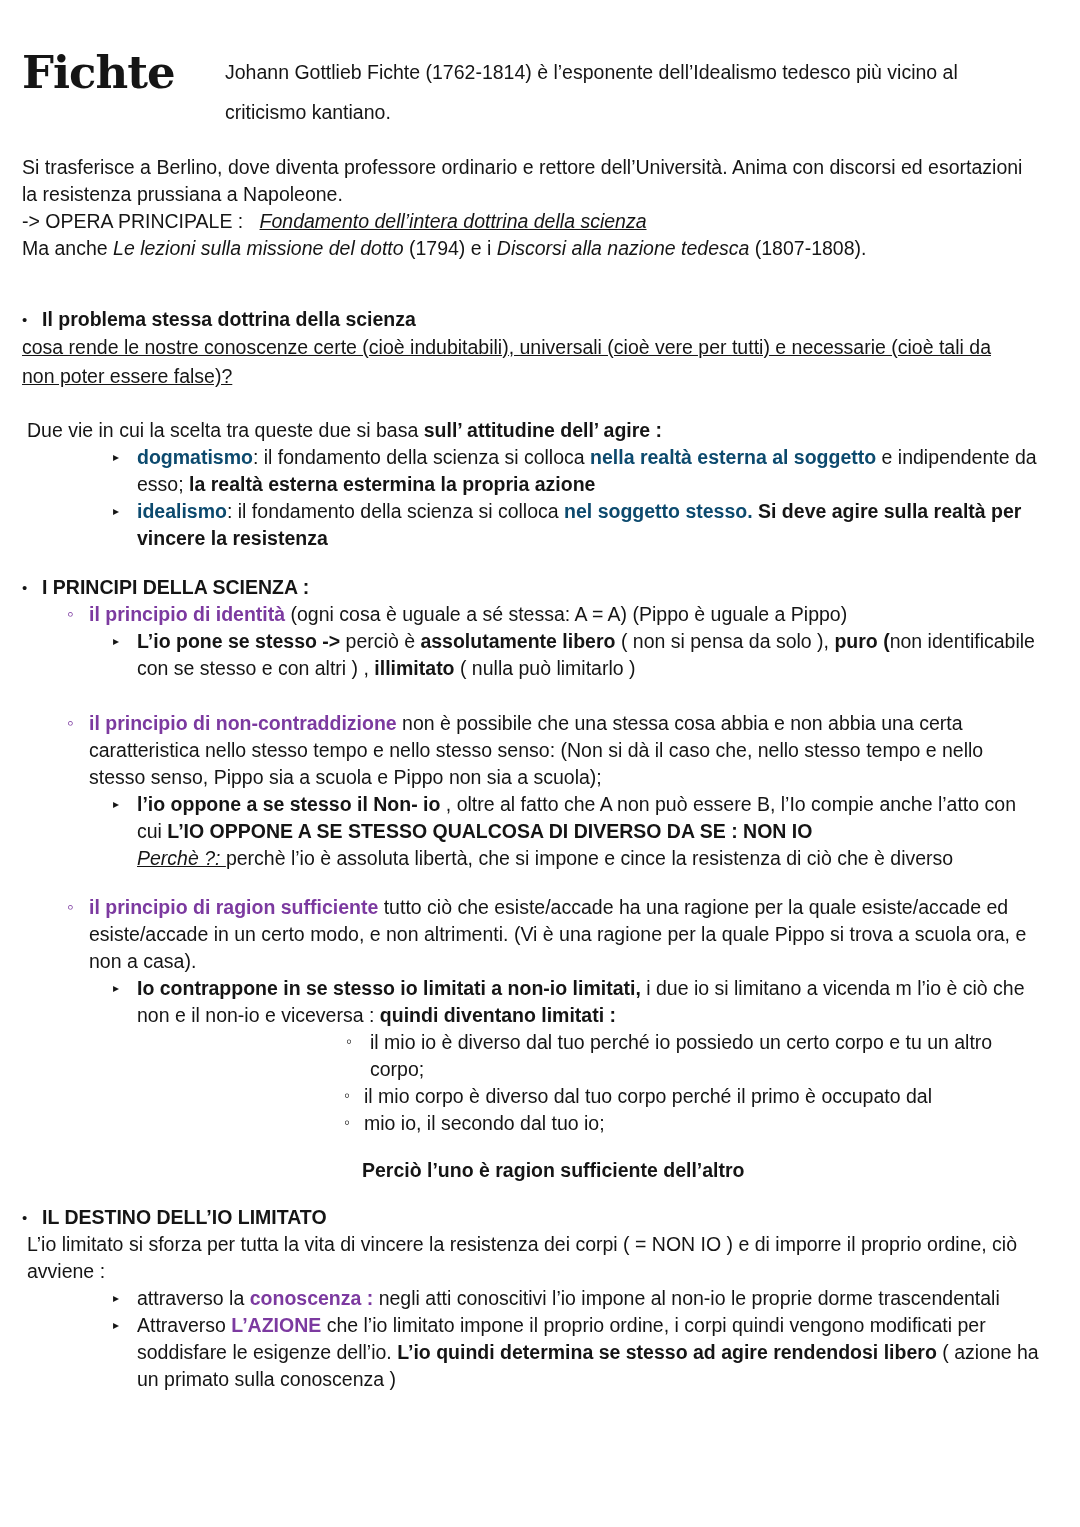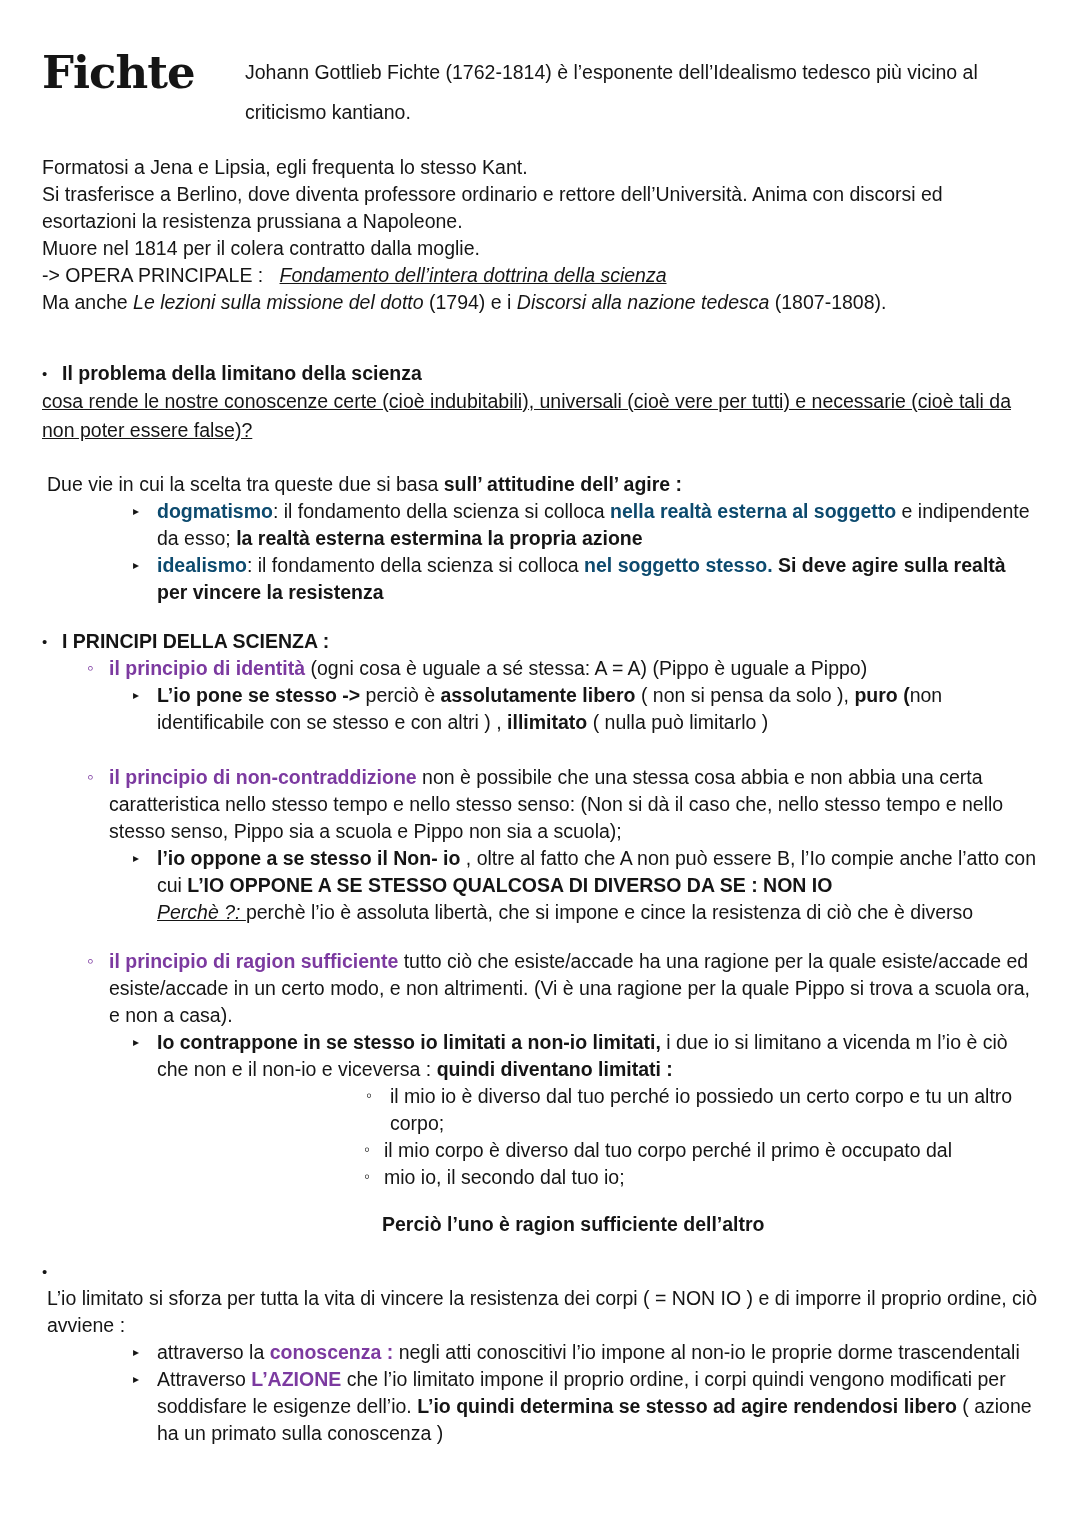--- a/index.html
+++ b/index.html
@@ -3,21 +3,21 @@
 <meta charset="utf-8">
 <style>
   * { margin:0; padding:0; box-sizing:border-box; }
   html,body { width:1080px; height:1527px; background:#ffffff; overflow:hidden; }
   body {
     font-family:"Liberation Sans", sans-serif;
     font-size:19.5px;
     line-height:27px;
     color:#151515;
   }
-  .page { padding:48px 40px 0 42px; }
+  .page { padding:48px 40px 0 22px; }
 
   
   .hdr { display:flex; align-items:flex-start; }
   .hdr-title {
     font-family:"DejaVu Serif", serif;
     font-weight:bold;
     font-size:45px;
     line-height:50px;
     letter-spacing:-1px;
     width:203px;
@@ -64,35 +64,33 @@
 <body>
 
 <div class="page">
 
   <div class="hdr">
     <div class="hdr-title">Fichte</div>
     <div class="hdr-sub">Johann Gottlieb Fichte (1762-1814) è l’esponente dell’Idealismo tedesco più vicino al criticismo kantiano.</div>
   </div>
 
   <div class="bio">
-    <div>Formatosi a Jena e Lipsia, egli frequenta lo stesso Kant.</div>
     <div>Si trasferisce a Berlino, dove diventa professore ordinario e rettore dell’Università. Anima con discorsi ed esortazioni la resistenza prussiana a Napoleone.</div>
-    <div>Muore nel 1814 per il colera contratto dalla moglie.</div>
     <div>
       <span>-&gt; OPERA PRINCIPALE :</span>
       <span>&nbsp; </span><span class="i u">Fondamento dell’intera dottrina della scienza</span>
     </div>
     <div>
       <span>Ma anche </span><span class="i">Le lezioni sulla missione del dotto</span><span> (1794) e i </span><span class="i">Discorsi alla nazione tedesca</span><span> (1807-1808).</span>
     </div>
   </div>
 
   <div class="row gap-sec">
     <span class="mk mk-dot">•</span>
-    <span class="sec-heading">Il problema della limitano della scienza</span>
+    <span class="sec-heading">Il problema stessa dottrina della scienza</span>
   </div>
 
   <div class="question">cosa rende le nostre conoscenze certe (cioè indubitabili), universali (cioè vere per tutti) e necessarie (cioè tali da non poter essere false)?</div>
 
   <div class="duevie flow">
     <span>Due vie in cui la scelta tra queste due si basa </span><span class="b">sull’ attitudine dell’ agire :</span>
   </div>
 
   <div class="row ind-tri">
     <span class="mk mk-tri">▸</span>
@@ -169,20 +167,21 @@
     <div>il mio corpo è diverso dal tuo corpo perché il primo è occupato dal</div>
   </div>
   <div class="row ind-ex">
     <span class="mk mk-circ-sm">◦</span>
     <div>mio io, il secondo dal tuo io;</div>
   </div>
   <div class="conclusion">Perciò l’uno è ragion sufficiente dell’altro</div>
 
   <div class="row gap-destino">
     <span class="mk mk-dot">•</span>
+    <span class="sec-heading">IL DESTINO DELL’IO LIMITATO</span>
   </div>
 
   <div class="flow" style="padding-left:5px;">L’io limitato si sforza per tutta la vita di vincere la resistenza dei corpi ( = NON IO ) e di imporre il proprio ordine, ciò avviene :</div>
 
   <div class="row ind-tri">
     <span class="mk mk-tri">▸</span>
     <div>
       <span>attraverso la </span><span class="purple">conoscenza : </span><span>negli atti conoscitivi l’io impone al non-io le proprie dorme trascendentali</span>
     </div>
   </div>

